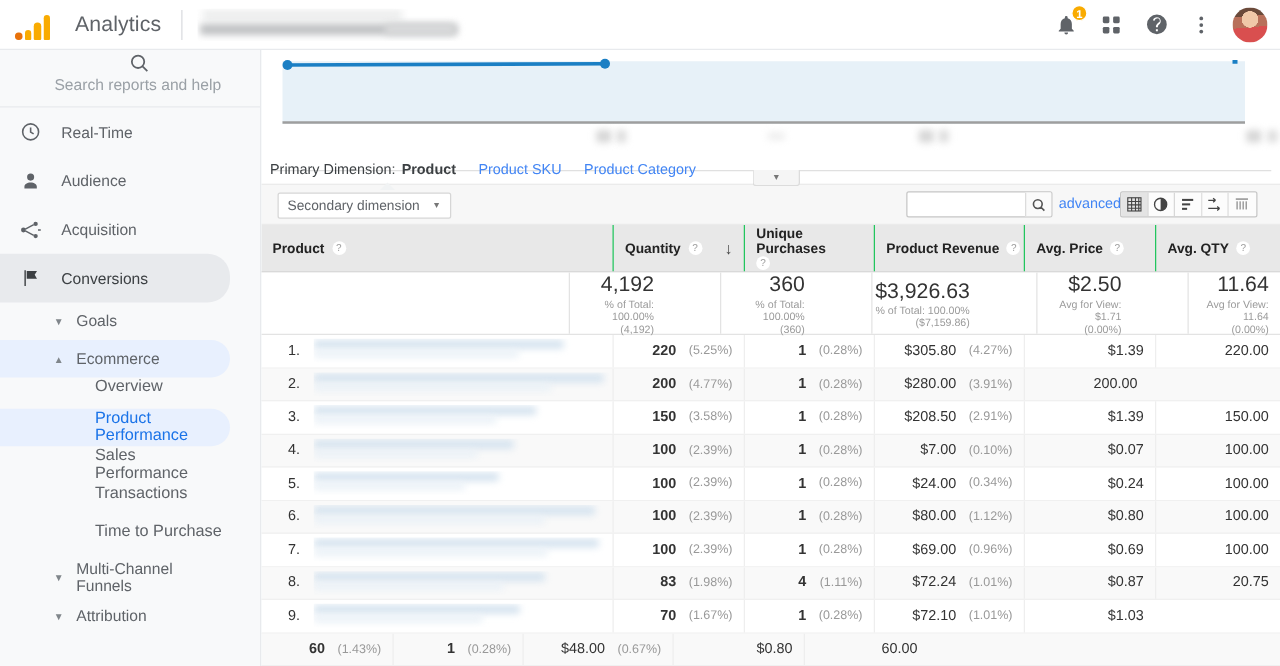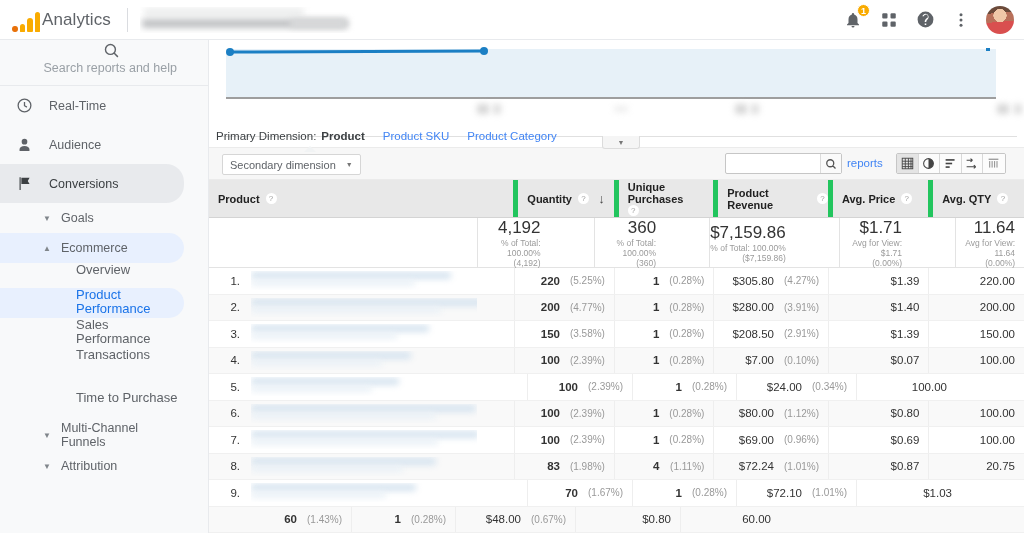--- a/index.html
+++ b/index.html
@@ -20,21 +20,21 @@
     border-bottom: 1px solid #e8eaed;
     display: flex; align-items: center;
     z-index: 50;
   }
   #ga-logo { margin-left: 12px; width: 28px; height: 24px; display: flex; align-items: flex-end; gap: 2px; }
   .bar-a { width: 6px; height: 8px; background: #f9ab00; border-radius: 3px 3px 1px 1px; }
   .bar-b { width: 6px; height: 14px; background: #f9ab00; border-radius: 3px 3px 1px 1px; }
   .bar-c { width: 6px; height: 20px; background: #f9ab00; border-radius: 3px 3px 1px 1px; }
   .dot-a { width: 6px; height: 6px; background: #e8710a; border-radius: 50%; }
   #brand-title {
-    margin-left: 2px;
+    margin-left: 20px;
     font-size: 17px; color: #5f6368; letter-spacing: 0.1px;
   }
   #brand-divider { margin-left: 16px; width: 1px; height: 24px; background: #dadce0; }
   #account-blur {
     margin-left: 12px; width: 220px; height: 26px;
     position: relative; overflow: hidden;
   }
   .blurline { position: absolute; border-radius: 2px; filter: blur(3px); }
   #topbar-actions {
     margin-left: auto; margin-right: 10px;
@@ -216,36 +216,36 @@
   
   #table { position: absolute; top: 140px; left: 0; width: 815px; }
   #thead {
     display: flex; height: 38px;
     background: #e8e8e8;
     border-bottom: 1px solid #d4d4d4;
   }
   .th {
     display: flex; align-items: center;
     font-size: 11px; font-weight: bold; color: #222;
-    border-left: 5px solid #22c55e;
+    border-left: 1px solid #22c55e;
     padding-left: 9px; position: relative;
     cursor: pointer;
   }
   .th:first-child { border-left: 0; }
   .th .q {
     display: inline-block; width: 11px; height: 11px;
     border-radius: 50%; background: #fff; color: #9e9e9e;
     font-size: 8px; font-weight: normal;
     text-align: center; line-height: 11px; margin-left: 6px; flex: none;
   }
   .th-wrap { display: flex; flex-wrap: wrap; align-items: center; max-width: 80px; }
   .sort-arrow { position: absolute; right: 9px; font-size: 13px; color: #444; }
 
   .c-prod  { width: 281px; }
-  .c-qty   { width: 105px; margin-left: 37px; }
+  .c-qty   { width: 105px; }
   .c-up    { width: 104px; }
   .c-rev   { width: 120px; }
   .c-price { width: 105px; }
   .c-aqty  { width: 100px; }
 
   #summary-row {
     display: flex; height: 50px;
     border-bottom: 1px solid #e3e3e3;
     background: #fff;
     gap: 44px;
@@ -356,20 +356,33 @@
 
   <div class="nav-item">
     <span class="nav-ic">
       <svg width="17" height="17" viewBox="0 0 24 24">
           <path fill="#5f6368" d="M12 12a4 4 0 1 0 0-8 4 4 0 0 0 0 8zm0 2c-4 0-7 2.2-7 4.6V21h14v-2.4c0-2.4-3-4.6-7-4.6z"></path>
         </svg>
     </span>
     <span class="nav-label">Audience</span>
   </div>
 
+  <div class="nav-item">
+    <span class="nav-ic">
+      <svg width="18" height="18" viewBox="0 0 24 24">
+          <g fill="#5f6368">
+            <circle cx="5" cy="12" r="2.6"></circle>
+            <circle cx="18" cy="5.5" r="2.3"></circle>
+            <circle cx="18" cy="18.5" r="2.3"></circle>
+            <path stroke="#5f6368" stroke-width="1.6" d="M7 11L16 6.3M7 13l9 4.7M20.5 12h3" fill="none"></path>
+          </g>
+        </svg>
+    </span>
+    <span class="nav-label">Acquisition</span>
+  </div>
 
 
   <div class="nav-item selected">
     <span class="nav-ic">
       <svg width="17" height="17" viewBox="0 0 24 24">
           <path fill="#3c4043" d="M5 3h1.6v18H5V3zm2.6 1h11.6l-2.6 4.3 2.6 4.3H7.6V4z"></path>
         </svg>
     </span>
     <span class="nav-label">Conversions</span>
   </div>
@@ -389,21 +402,21 @@
   </div>
   <div class="leaf-item leaf-active" style="min-height:30px">
     <span class="leaf-label" style="max-width:105px">Product Performance</span>
   </div>
   <div class="leaf-item" style="min-height:30px">
     <span class="leaf-label" style="max-width:105px">Sales Performance</span>
   </div>
   <div class="leaf-item">
     <span class="leaf-label">Transactions</span>
   </div>
-  <div class="leaf-item" style="margin-top:18px">
+  <div class="leaf-item" style="margin-top:6px">
     <span class="leaf-label">Time to Purchase</span>
   </div>
 
   <div class="sub-item" style="margin-top:3px;min-height:32px">
     <span class="caret">▼</span>
     <span class="sub-label" style="max-width:95px">Multi-Channel Funnels</span>
   </div>
   <div class="sub-item">
     <span class="caret">▼</span>
     <span class="sub-label">Attribution</span>
@@ -450,21 +463,21 @@
 
     <div id="tbl-search">
       <input id="tbl-search-input" value="" style="">
       <div id="tbl-search-btn">
         <svg width="12" height="12" viewBox="0 0 24 24">
             <path fill="none" stroke="#555" stroke-width="2.6" d="M10.5 3.5a7 7 0 1 1 0 14 7 7 0 0 1 0-14zM15.6 15.6L21 21"></path>
           </svg>
       </div>
     </div>
 
-    <div id="advanced-link">reports</div>
+    <div id="advanced-link">advanced</div>
 
     <div id="viewtypes">
       <div class="vt vt-on">
         <svg width="13" height="13" viewBox="0 0 16 16">
             <g fill="none" stroke="#444" stroke-width="1.1">
               <rect x="1.5" y="1.5" width="13" height="13"></rect>
               <path d="M1.5 5.2h13M1.5 8.5h13M1.5 11.8h13M5.3 1.5v13M9.1 1.5v13M12.3 1.5v13"></path>
             </g>
           </svg>
       </div>
@@ -543,26 +556,26 @@
         <div class="sum-big">4,192</div>
         <div class="sum-sub">% of Total: 100.00%</div>
         <div class="sum-sub">(4,192)</div>
       </div>
       <div class="sum-cell c-up">
         <div class="sum-big">360</div>
         <div class="sum-sub">% of Total: 100.00%</div>
         <div class="sum-sub">(360)</div>
       </div>
       <div class="sum-cell c-rev">
-        <div class="sum-big">$7,159.86</div>
+        <div class="sum-big">$3,926.63</div>
         <div class="sum-sub">% of Total: 100.00%</div>
         <div class="sum-sub">($7,159.86)</div>
       </div>
       <div class="sum-cell c-price">
-        <div class="sum-big">$1.71</div>
+        <div class="sum-big">$2.50</div>
         <div class="sum-sub">Avg for View: $1.71</div>
         <div class="sum-sub">(0.00%)</div>
       </div>
       <div class="sum-cell c-aqty">
         <div class="sum-big">11.64</div>
         <div class="sum-sub">Avg for View: 11.64</div>
         <div class="sum-sub">(0.00%)</div>
       </div>
     </div>
 
@@ -607,23 +620,20 @@
             <span class="pct">(4.77%)</span>
           </div>
           <div class="td c-up">
             <span class="pv">1</span>
             <span class="pct">(0.28%)</span>
           </div>
           <div class="td c-rev">
             <span>$280.00</span>
             <span class="pct">(3.91%)</span>
           </div>
-          <div class="td c-price">
-            <span>$1.40</span>
-          </div>
           <div class="td c-aqty">
             <span>200.00</span>
           </div>
         </div>
         <div class="trow">
           <div class="td td-prod c-prod">
             <span class="rownum">3.</span>
             <span class="prodblur">
               <span class="blurline" style="left:0;top:1px;width:178px;height:7px;background:#d5e3ef;"></span>
               <span class="blurline" style="left:0;top:9px;width:145.95999999999998px;height:6px;background:#eaf1f7;"></span>
@@ -688,20 +698,23 @@
             <span class="pct">(2.39%)</span>
           </div>
           <div class="td c-up">
             <span class="pv">1</span>
             <span class="pct">(0.28%)</span>
           </div>
           <div class="td c-rev">
             <span>$24.00</span>
             <span class="pct">(0.34%)</span>
           </div>
+          <div class="td c-price">
+            <span>$0.24</span>
+          </div>
           <div class="td c-aqty">
             <span>100.00</span>
           </div>
         </div>
         <div class="trow alt">
           <div class="td td-prod c-prod">
             <span class="rownum">6.</span>
             <span class="prodblur">
               <span class="blurline" style="left:0;top:1px;width:225px;height:7px;background:#d5e3ef;"></span>
               <span class="blurline" style="left:0;top:9px;width:184.5px;height:6px;background:#eaf1f7;"></span>

